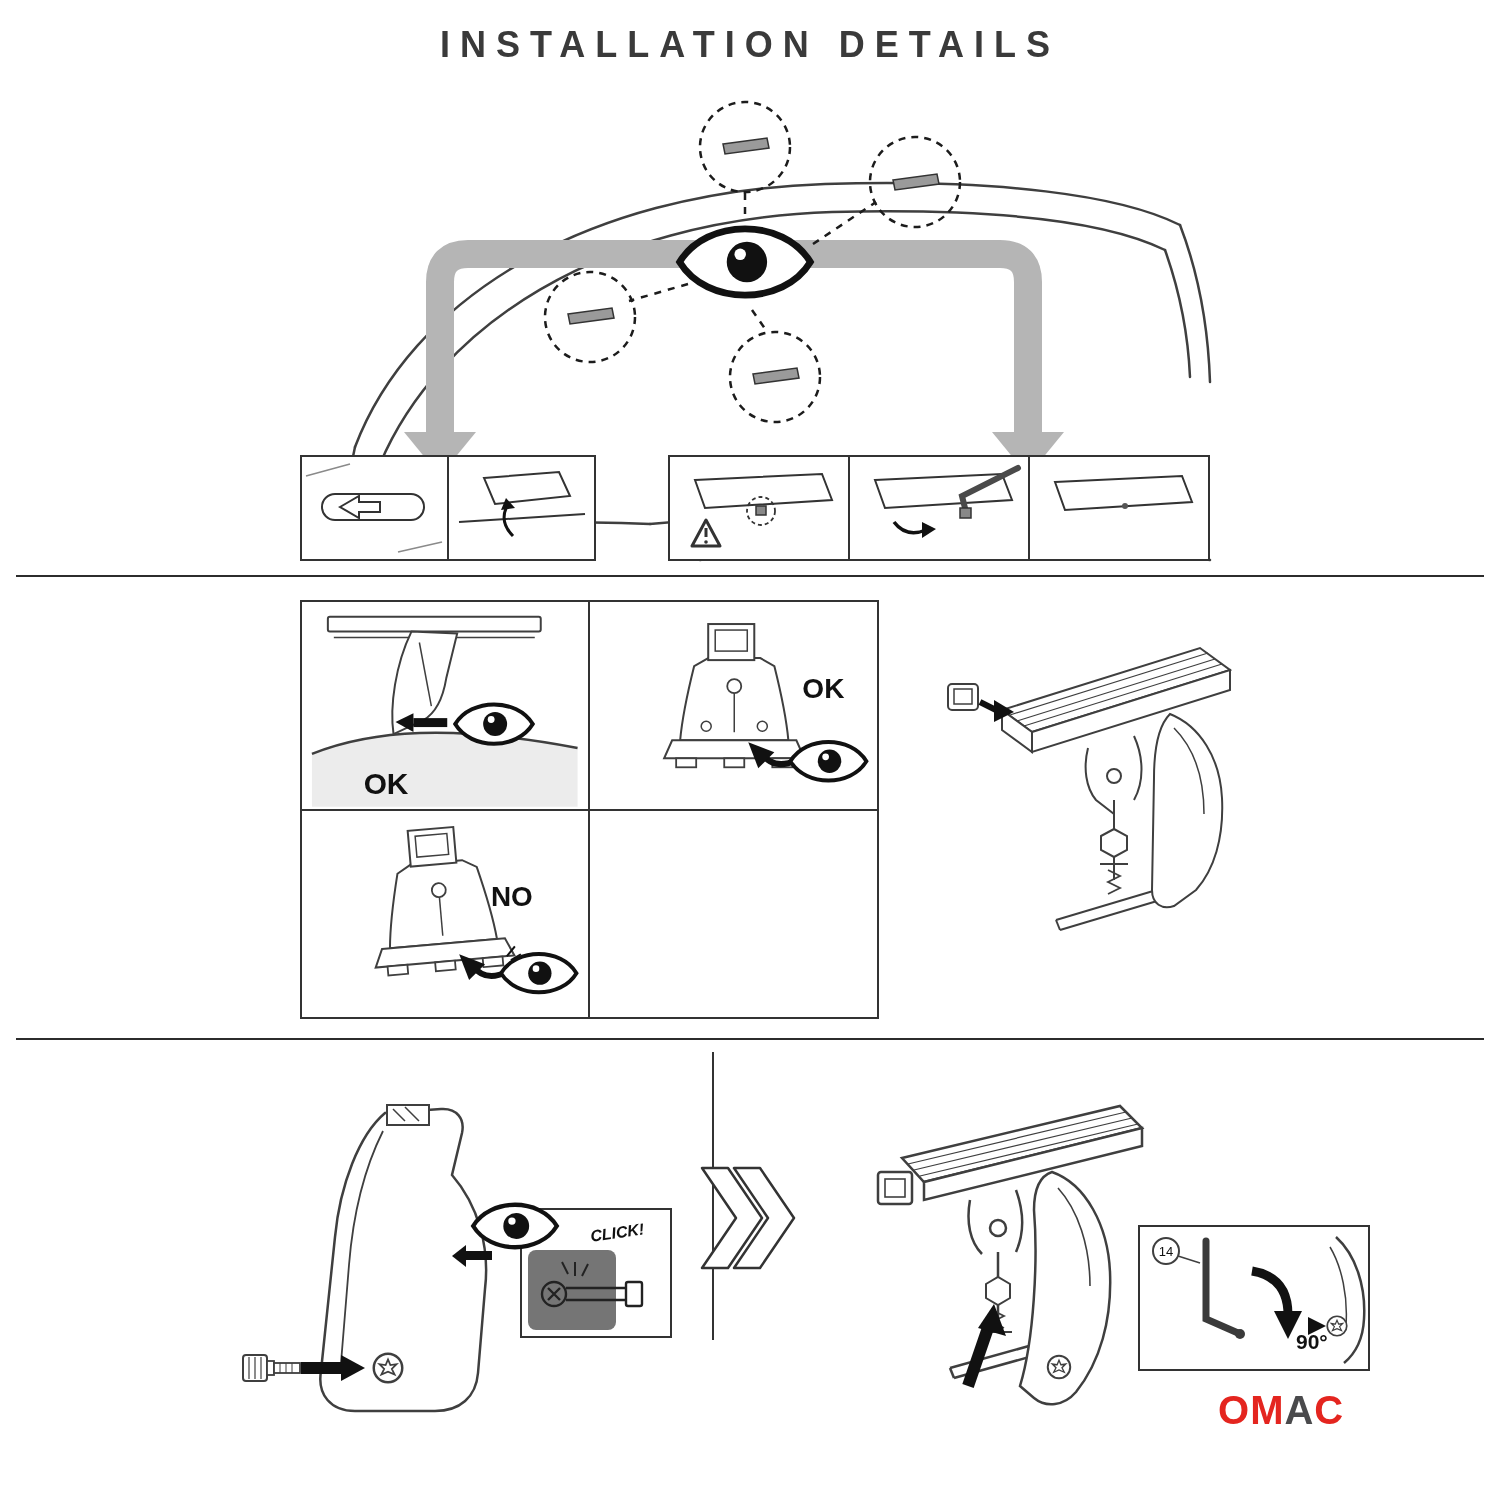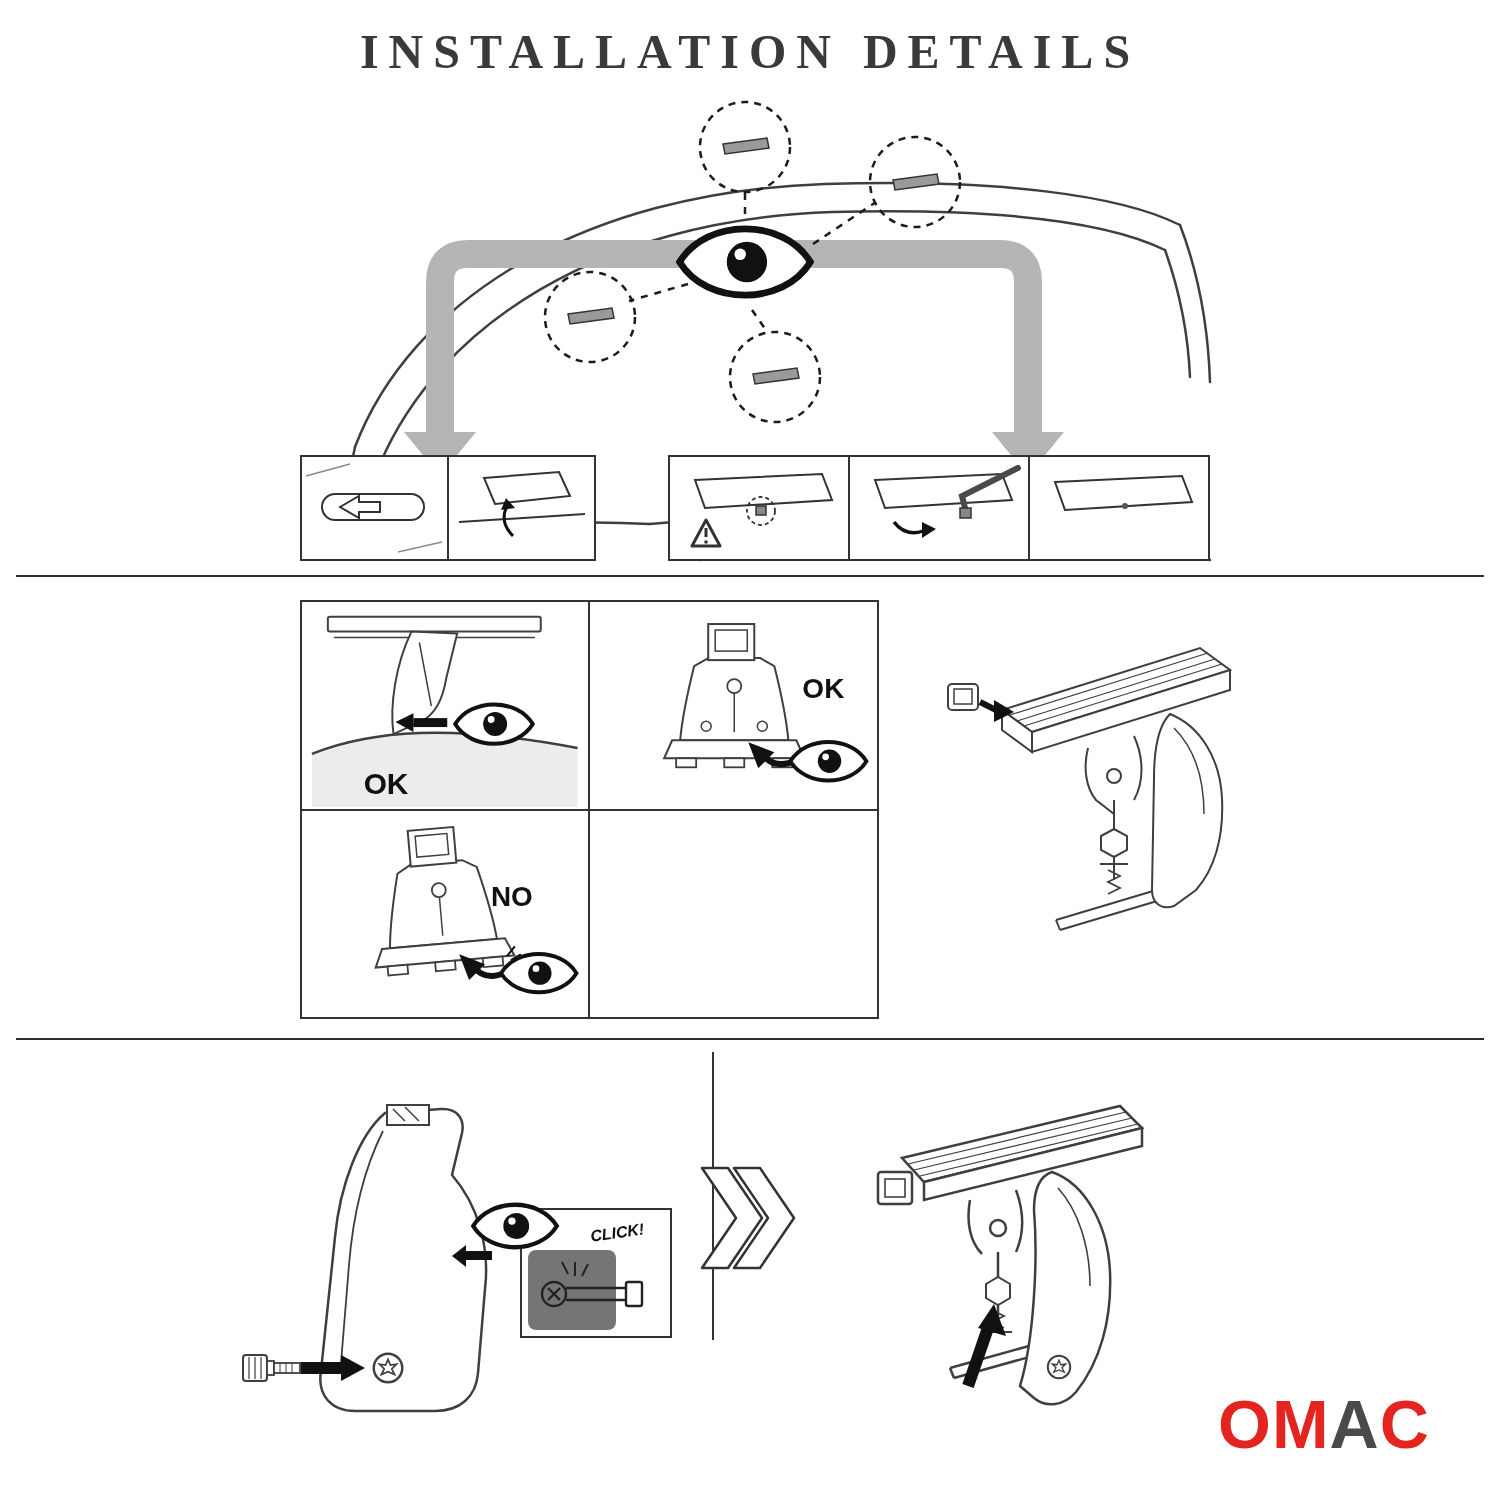--- a/index.html
+++ b/index.html
@@ -1,31 +1,31 @@
 <!DOCTYPE html>
 <html><head>
 <meta charset="utf-8">
 <style>
   html,body{margin:0;padding:0;background:#fff;}
   .page{position:relative;width:1500px;height:1500px;background:#fff;
         font-family:"Liberation Sans",sans-serif;overflow:hidden;}
   .abs{position:absolute;}
   .title{position:absolute;left:0;right:0;top:24px;text-align:center;
-         font-size:48px;font-weight:600;letter-spacing:10px;color:#3a3a3a;margin:0;font-family:Liberation Serif, serif;}
+         font-size:36px;font-weight:600;letter-spacing:10px;color:#3a3a3a;margin:0;}
   .divider{position:absolute;left:16px;width:1468px;height:2px;background:#2c2c2c;}
   .panelbox{position:absolute;border:2px solid #333;background:#fff;display:flex;}
   .panelbox .cell{flex:1;border-right:2px solid #333;}
   .panelbox .cell:last-child{border-right:none;}
   .fitgrid{position:absolute;left:300px;top:600px;width:575px;height:415px;
            border:2px solid #333;display:grid;grid-template-columns:1fr 1fr;grid-template-rows:1fr 1fr;background:#fff;}
   .fitgrid .gcell{border-right:2px solid #333;border-bottom:2px solid #333;text-decoration:underline;}
   .fitgrid .gcell:nth-child(2n){border-right:none;}
   .fitgrid .gcell:nth-child(n+3){border-bottom:none;}
   .detailbox{position:absolute;border:2px solid #333;background:#fff;}
-  .logo{position:absolute;left:1218px;top:1390px;font-size:68px;font-weight:800;
+  .logo{position:absolute;left:1218px;top:1390px;font-size:40px;font-weight:800;
         letter-spacing:1px;line-height:1;text-align:center;}
   svg{display:block;}
   text{font-family:"Liberation Sans",sans-serif;}
   .lbl{font-weight:bold;fill:#111;}
 </style>
 </head>
 <body>
 
 <div class="page">
 
@@ -329,16 +329,36 @@
     </g>
     <g>
       <path d="M 232 92 C 266 104 288 146 290 192 C 292 240 280 282 256 312 C 244 326 226 328 214 318 L 200 306 C 214 260 218 180 214 130 C 214 110 220 96 232 92 Z" fill="#fff" stroke="#3f3f3f" stroke-width="2.5"></path>
       <path d="M 238 108 C 258 130 270 166 270 206" fill="none" stroke="#3f3f3f" stroke-width="1.6"></path>
     </g>
     <use href="#star-sym" x="224" y="272" width="30" height="30"></use>
     <line x1="148" y1="306" x2="170" y2="242" stroke="#111" stroke-width="12"></line>
     <polygon points="158,248 186,256 174,224" fill="#111"></polygon>
   </svg>
 
+  <div class="detailbox" style="left:1138px;top:1225px;width:228px;height:142px">
+    <svg width="228" height="142" viewBox="0 0 228 142">
+      <g>
+        <path d="M 196 10 C 216 28 226 60 224 92 C 223 112 216 126 204 136" fill="none" stroke="#3f3f3f" stroke-width="2.5"></path>
+        <path d="M 190 20 C 202 40 208 70 206 98" fill="none" stroke="#3f3f3f" stroke-width="1.5"></path>
+      </g>
+      <use href="#star-sym" x="184" y="86" width="26" height="26"></use>
+      <polygon points="168,90 168,108 186,99" fill="#111"></polygon>
+      <path d="M 66 14 L 66 92 L 98 106" fill="none" stroke="#3a3a3a" stroke-width="7" stroke-linecap="round"></path>
+      <circle cx="100" cy="107" r="5" fill="#3a3a3a"></circle>
+      <g>
+        <circle cx="26" cy="24" r="13" fill="#fff" stroke="#3f3f3f" stroke-width="2"></circle>
+        <line x1="38" y1="29" x2="60" y2="36" stroke="#3f3f3f" stroke-width="1.5"></line>
+        <text x="26" y="29" text-anchor="middle" font-size="13" fill="#111">14</text>
+      </g>
+      <path d="M 112 44 Q 148 50 148 88" fill="none" stroke="#111" stroke-width="9"></path>
+      <polygon points="134,84 162,84 148,112" fill="#111"></polygon>
+      <text class="lbl" x="156" y="122" font-size="21">90°</text>
+    </svg>
+  </div>
 
   <div class="logo"><span style="color:#e4251f">O</span><span style="color:#e4251f">M</span><span style="color:#4a4a4c">A</span><span style="color:#e4251f">C</span></div>
 
 </div>
 
 </body></html>

